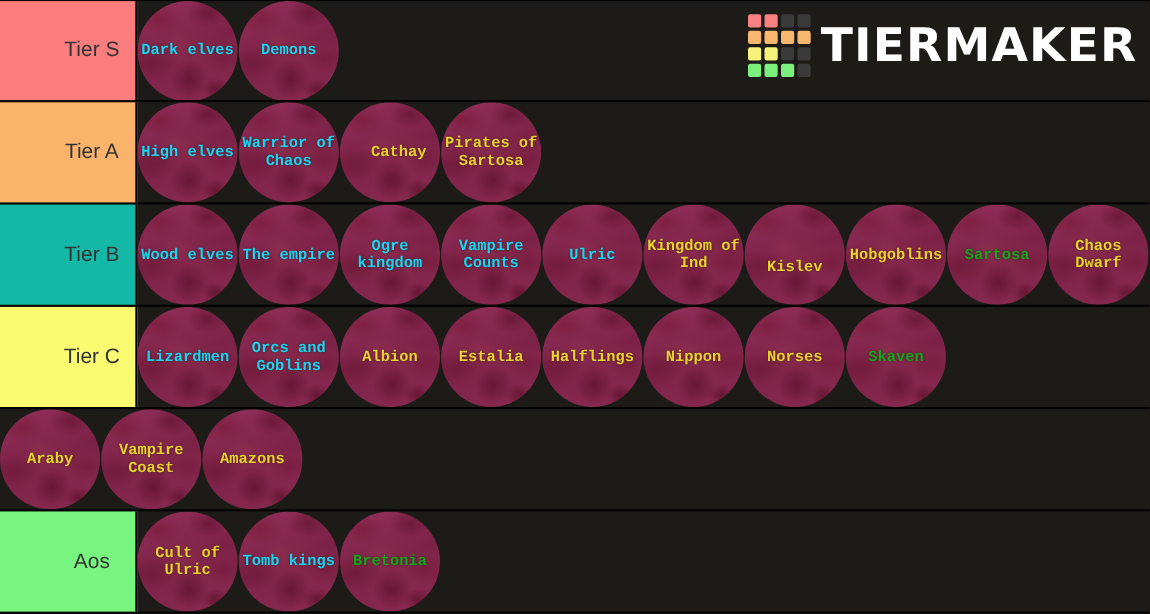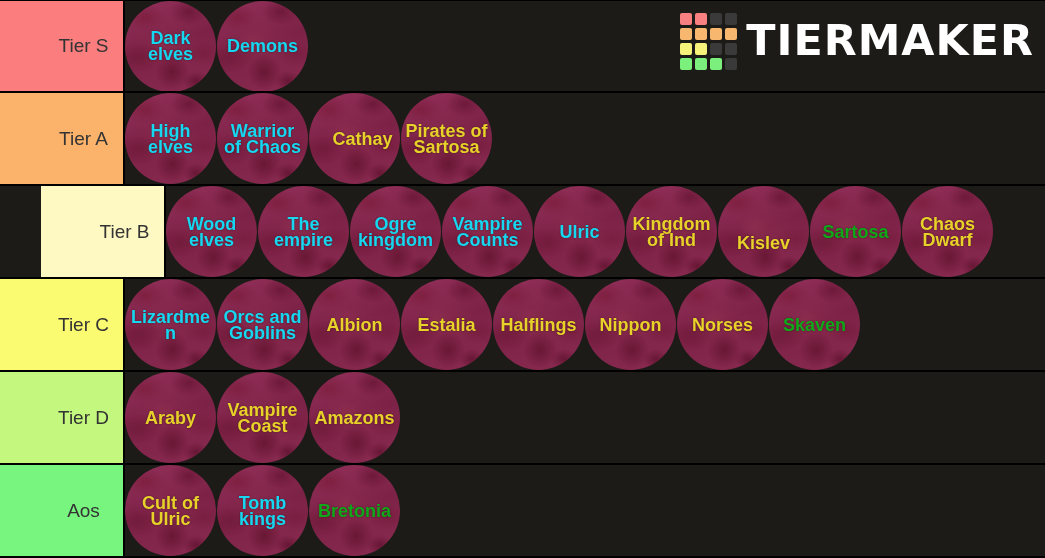--- a/index.html
+++ b/index.html
@@ -108,23 +108,23 @@
       radial-gradient(ellipse 28px 18px at 86% 58%, rgba(118,28,60,.7), rgba(118,28,60,0) 70%),
       radial-gradient(ellipse 20px 16px at 40% 45%, rgba(150,52,82,.45), rgba(150,52,82,0) 75%),
       radial-gradient(ellipse 18px 14px at 78% 88%, rgba(96,18,46,.8), rgba(96,18,46,0) 74%),
       radial-gradient(ellipse 46px 40px at 50% 50%, rgba(145,48,80,.35), rgba(120,30,62,0) 80%),
       linear-gradient(160deg, #93305a 0%, #7d2247 48%, #8a2b51 100%);
   }
   .item-label {
     position: relative;
     z-index: 2;
     text-align: center;
-    font-family: Liberation Sans, sans-serif;
+    font-family: Liberation Mono, monospace;
     font-weight: 700;
-    font-size: 18px;
+    font-size: 14px;
     line-height: 16px;
     padding: 0 3px;
     word-break: break-word;
     text-shadow: 0 0 2px rgba(0,0,0,.45);
     user-select: none;
   }
 </style>
 </head>
 <body>
 
@@ -175,21 +175,21 @@
           </div>
           <div class="item">
             <span class="item-label" style="color: rgb(232, 210, 42); margin-left: 16px;">Cathay</span>
           </div>
           <div class="item">
             <span class="item-label" style="color: rgb(232, 210, 42);">Pirates of Sartosa</span>
           </div>
         </div>
       </div>
       <div class="tier-row">
-        <div class="tier-label" style="background: #fef9c3; color: rgb(51, 51, 51); margin-left: 41px;">Tier B</div>
+        <div class="tier-label" style="background: #14b8a6; color: rgb(51, 51, 51);">Tier B</div>
         <div class="tier-items">
           <div class="item">
             <span class="item-label" style="color: rgb(22, 215, 239);">Wood elves</span>
           </div>
           <div class="item">
             <span class="item-label" style="color: rgb(22, 215, 239);">The empire</span>
           </div>
           <div class="item">
             <span class="item-label" style="color: rgb(22, 215, 239);">Ogre kingdom</span>
           </div>
@@ -199,20 +199,23 @@
           <div class="item">
             <span class="item-label" style="color: rgb(22, 215, 239);">Ulric</span>
           </div>
           <div class="item">
             <span class="item-label" style="color: rgb(232, 210, 42);">Kingdom of Ind</span>
           </div>
           <div class="item">
             <span class="item-label" style="color: rgb(232, 210, 42); margin-top: 22px;">Kislev</span>
           </div>
           <div class="item">
+            <span class="item-label" style="color: rgb(232, 210, 42);">Hobgoblins</span>
+          </div>
+          <div class="item">
             <span class="item-label" style="color: rgb(16, 168, 24);">Sartosa</span>
           </div>
           <div class="item">
             <span class="item-label" style="color: rgb(232, 210, 42);">Chaos Dwarf</span>
           </div>
         </div>
       </div>
       <div class="tier-row">
         <div class="tier-label" style="background: rgb(251, 251, 114); color: rgb(51, 51, 51);">Tier C</div>
         <div class="tier-items">
@@ -236,21 +239,20 @@
           </div>
           <div class="item">
             <span class="item-label" style="color: rgb(232, 210, 42);">Norses</span>
           </div>
           <div class="item">
             <span class="item-label" style="color: rgb(16, 168, 24);">Skaven</span>
           </div>
         </div>
       </div>
       <div class="tier-row">
-        <div class="tier-label" style="background: rgb(195, 247, 126); color: rgb(51, 51, 51);">Tier D</div>
         <div class="tier-items">
           <div class="item">
             <span class="item-label" style="color: rgb(232, 210, 42);">Araby</span>
           </div>
           <div class="item">
             <span class="item-label" style="color: rgb(232, 210, 42);">Vampire Coast</span>
           </div>
           <div class="item">
             <span class="item-label" style="color: rgb(232, 210, 42);">Amazons</span>
           </div>

